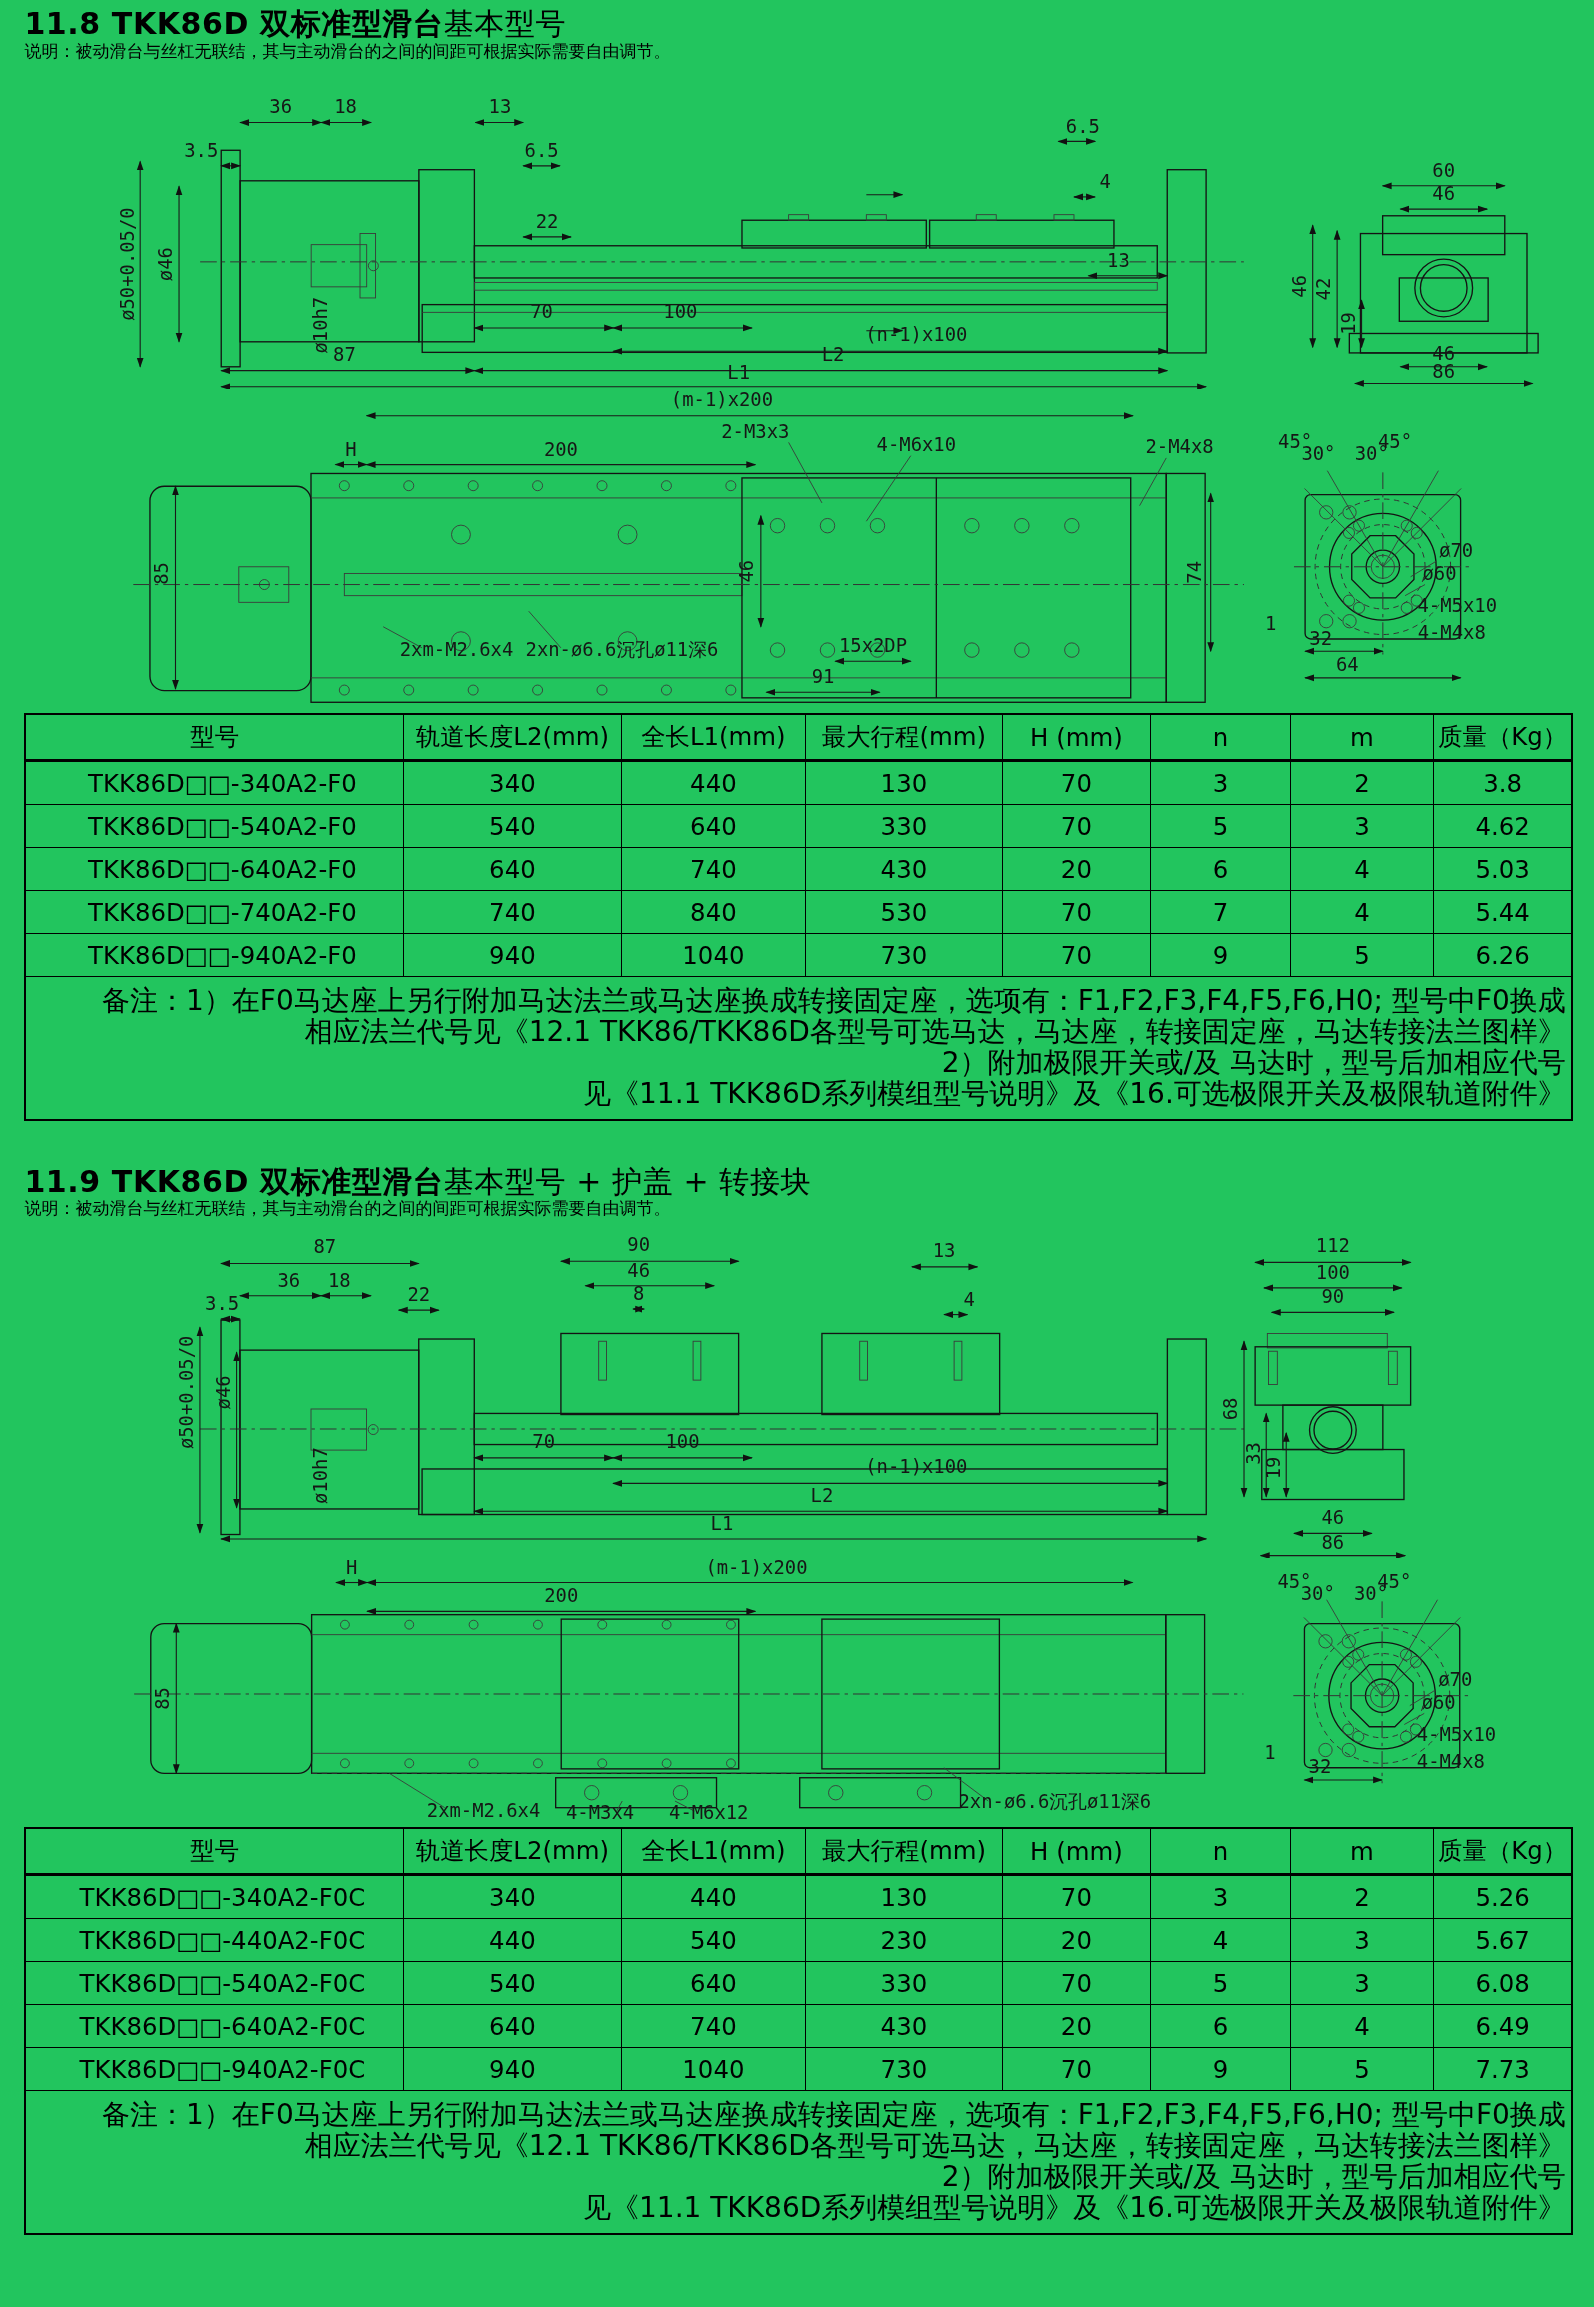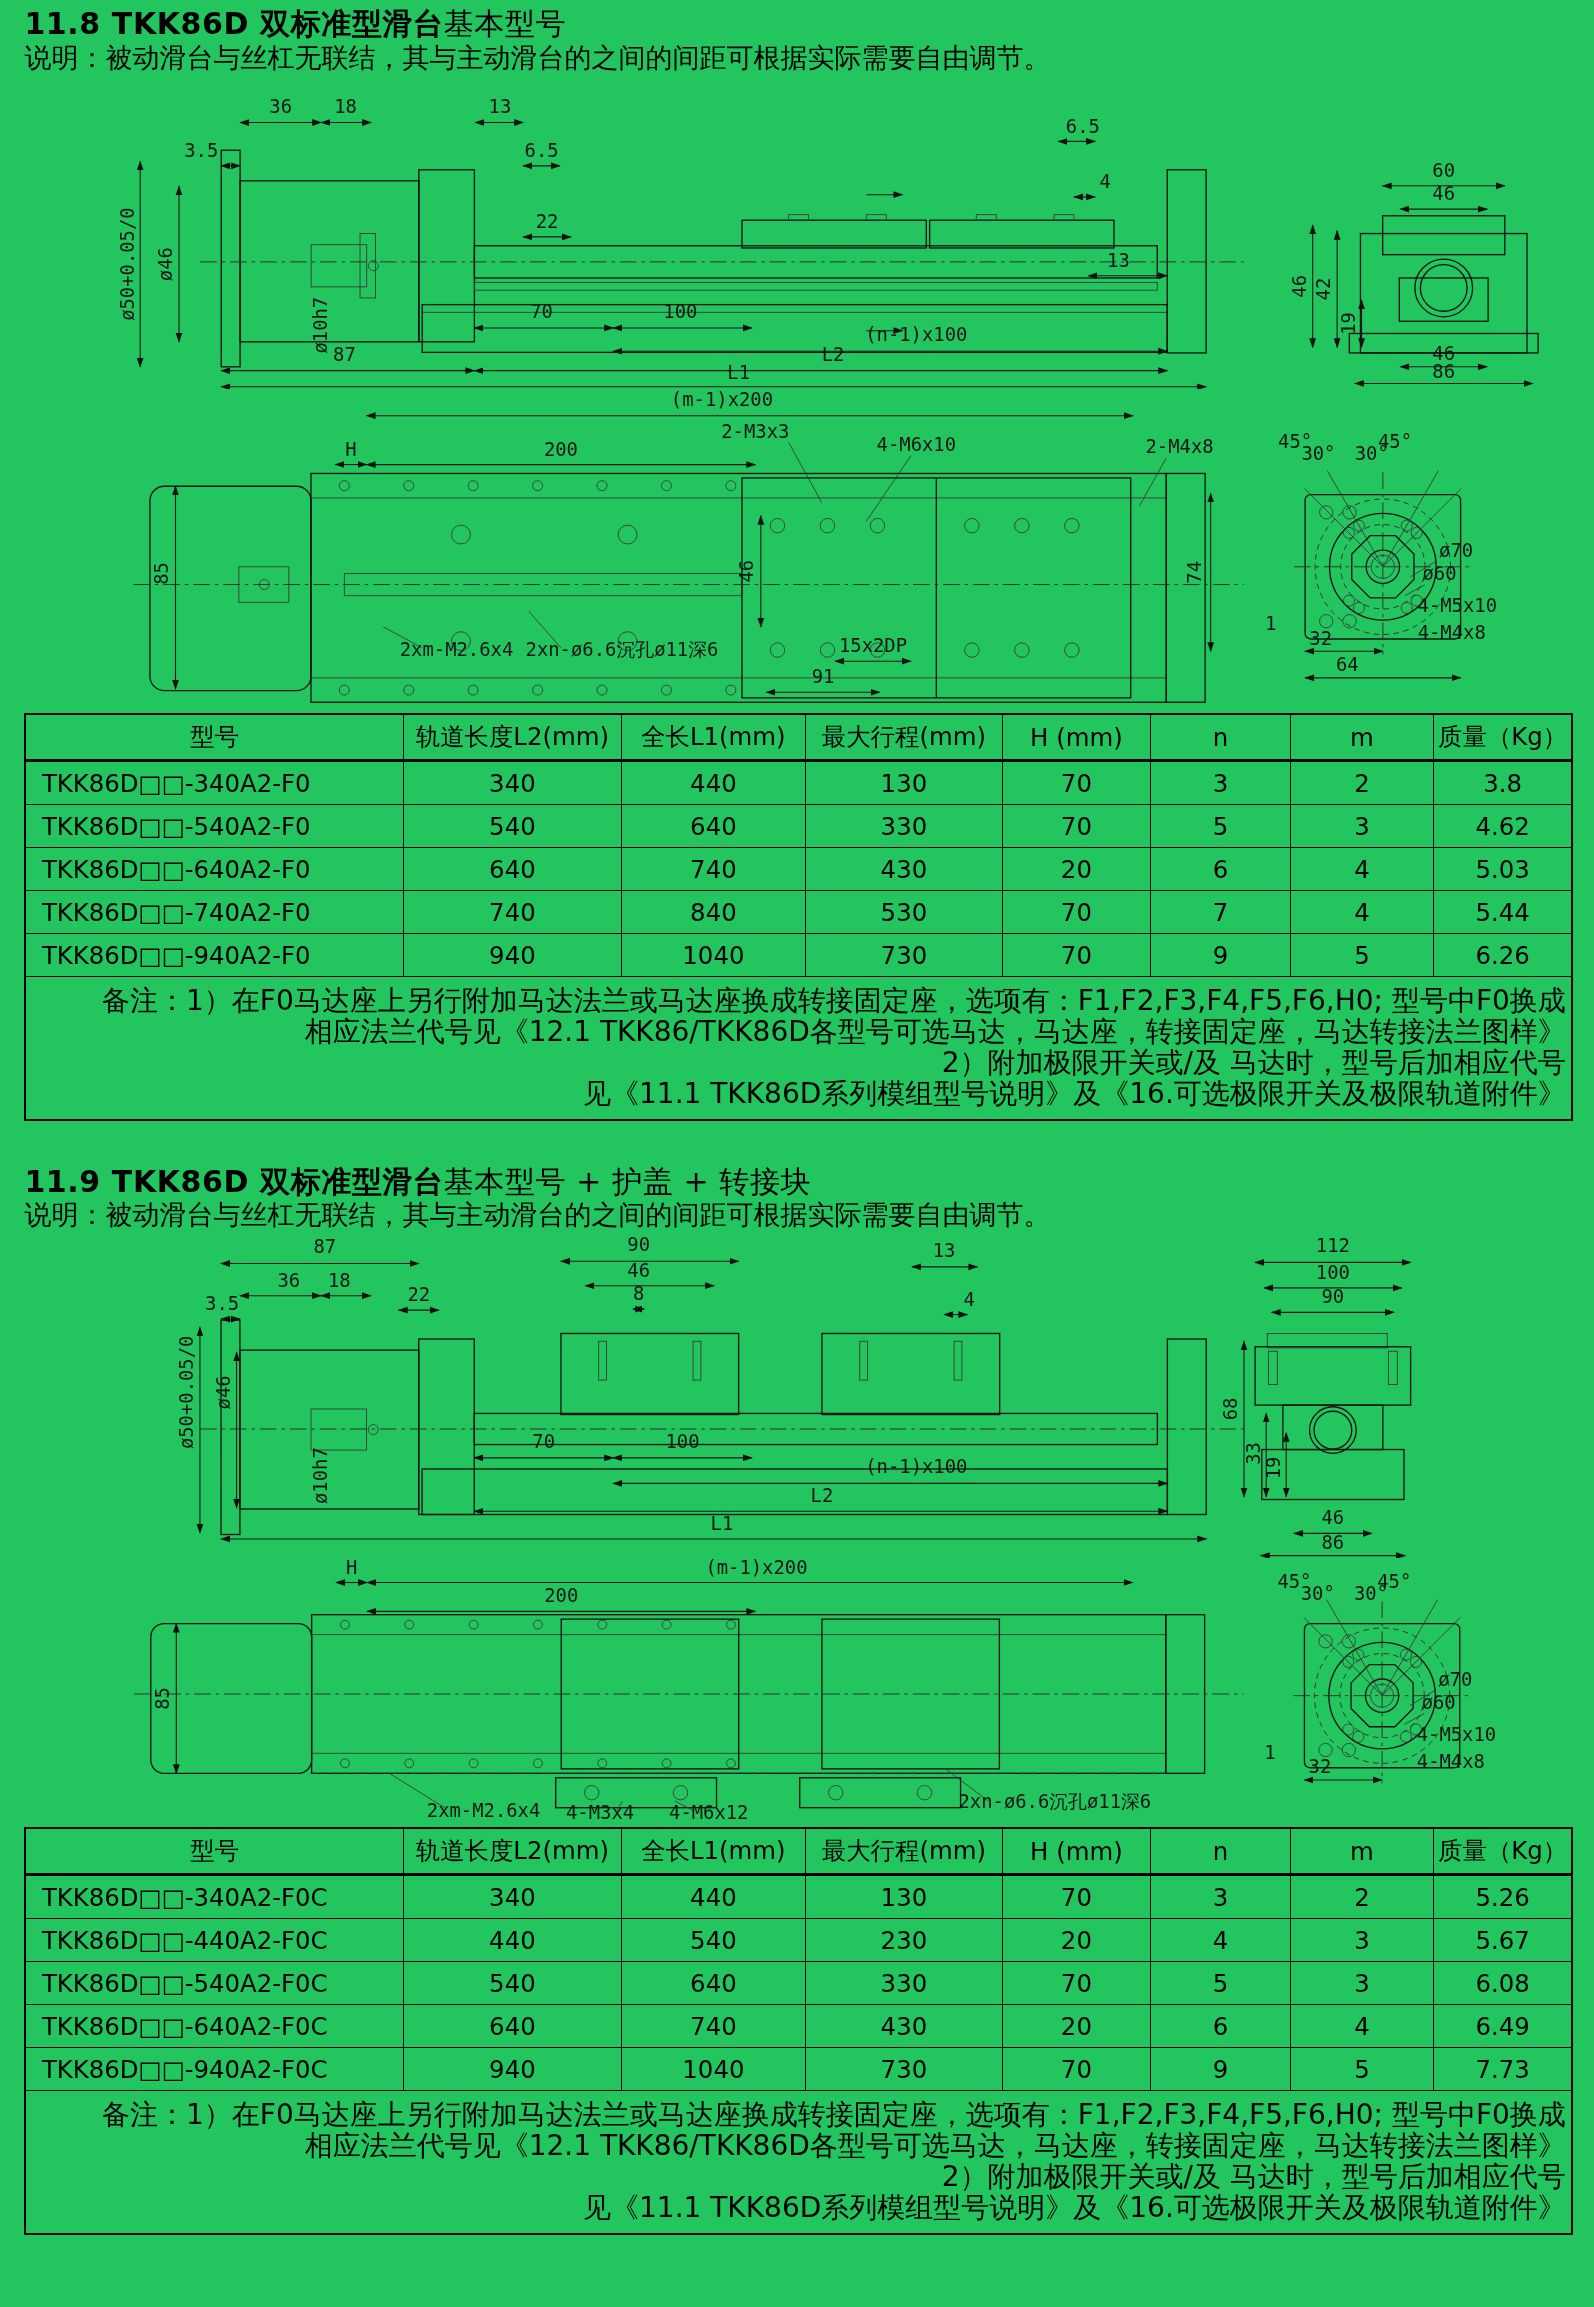--- a/index.html
+++ b/index.html
@@ -1,31 +1,31 @@
 <!DOCTYPE html>
 <html style="font-size:9px"><head>
 <meta charset="utf-8">
 <style>
   html,body{margin:0;padding:0;background:#fff;color:#000;
     font-family:"DejaVu Sans","Liberation Sans",sans-serif;}
   .page{position:relative;width:1595px;height:2307px;background:#22c55e;overflow:hidden;}
   .heading{position:absolute;left:24.4px;font-size:30px;font-weight:700;letter-spacing:0.6px;white-space:nowrap;}
   .heading .rest{font-weight:400;}
-  .desc{position:absolute;left:24.4px;font-size:27px;font-weight:400;white-space:nowrap;}
+  .desc{position:absolute;left:24.4px;font-size:17px;font-weight:400;white-space:nowrap;}
   .drawing{position:absolute;left:0;}
   svg{display:block;}
   svg text{font-family:"DejaVu Sans Mono","Liberation Mono",monospace;font-size:34px;fill:#161616;text-anchor:middle;}
   .spec-table{position:absolute;left:24.4px;width:1548px;border-collapse:collapse;table-layout:fixed;
     border:2.8px solid #000;}
   .spec-table th,.spec-table td{border:1.7px solid #000;text-align:center;font-weight:400;
     font-size:24.4px;padding:0;}
   .spec-table th{height:44px;margin-left:16px;}
   .spec-table td{height:42px;}
   .spec-table thead th{border-bottom:3.9px solid #000;}
-  .spec-table td.model{text-align:left;padding-left:15.5px;}
+  .spec-table td.model{text-align:center;padding-left:15.5px;}
   .spec-table .notes-cell{text-align:right;font-size:28px;padding:7.8px 5.6px 10px 5.6px;}
   .notes-line{line-height:31px;white-space:nowrap;}
   .ind0{padding-left:7.8px;} .ind1{padding-left:53px;} .ind2{padding-left:132px;}
   .shape{stroke:#141414;stroke-width:2.4;fill:none;}
   .thin{stroke:#3a3a3a;stroke-width:1.6;fill:none;}
   .dim{stroke:#1a1a1a;stroke-width:2;fill:none;}
   .cl{stroke:#333;stroke-width:1.8;fill:none;stroke-dasharray:30 9 6 9;}
   .dash{stroke:#333;stroke-width:1.8;fill:none;stroke-dasharray:10 8;}
 </style>
 </head>

